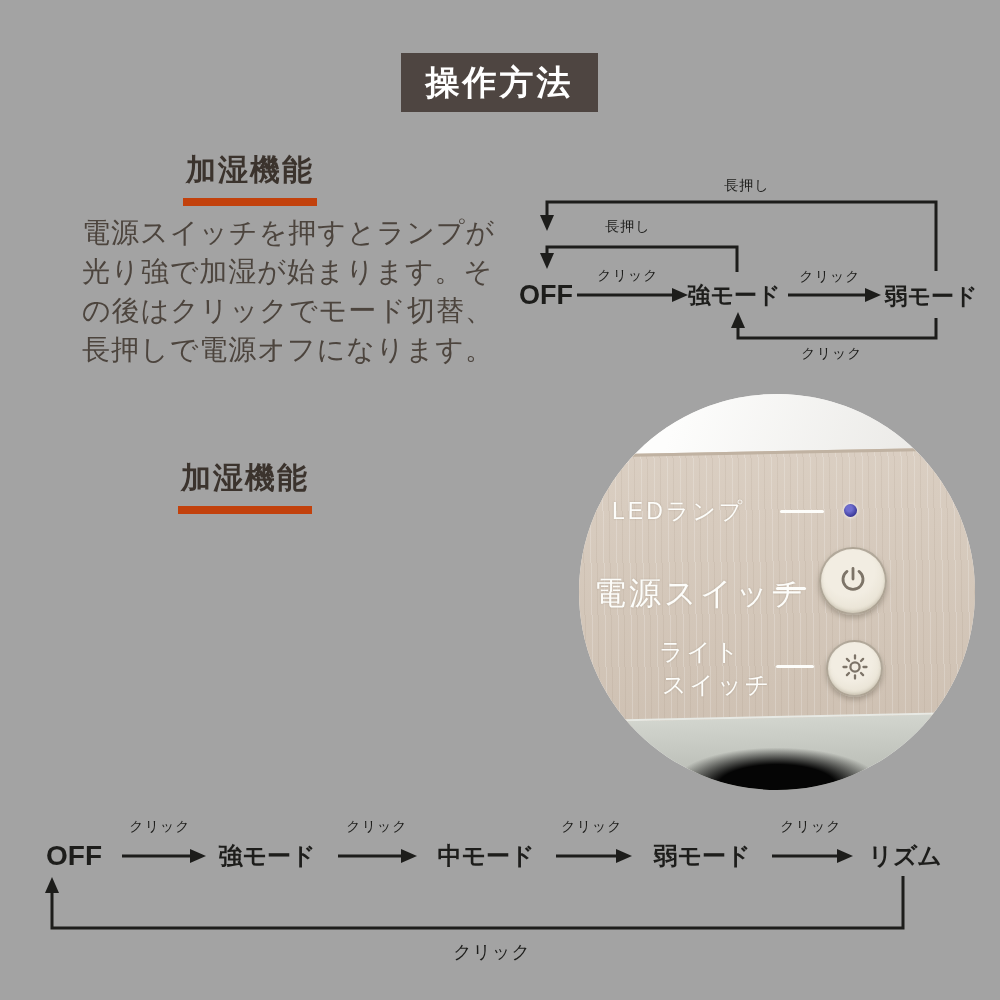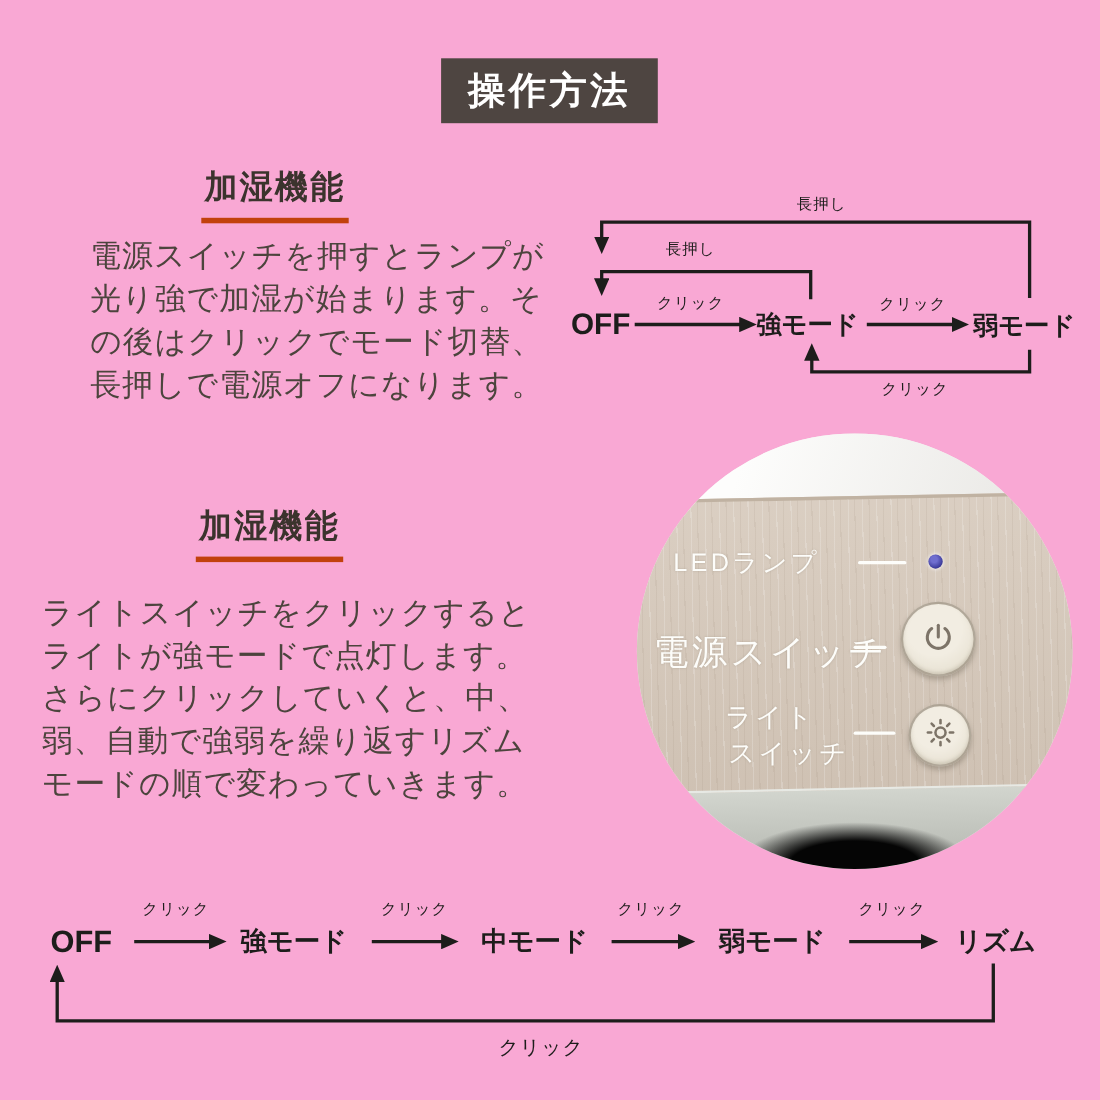--- a/index.html
+++ b/index.html
@@ -1,31 +1,31 @@
 <!DOCTYPE html>
 <html><head>
 <meta charset="utf-8">
 <style>
   html,body { margin:0; padding:0; background:#fff; }
   .page {
-    position:relative; width:1000px; height:1000px; background:#f9a8d4;
+    position:relative; width:1000px; height:1000px; background:#a3a3a3;
     font-family:"Liberation Sans","DejaVu Sans",sans-serif; color:#1d1d1b; overflow:hidden;
   }
 
   
   .title-box {
     position:absolute; left:401px; top:53px; width:197px; height:59px;
     background:#4e4541; display:flex; align-items:center; justify-content:center;
   }
   .title-box span { color:#ffffff; font-size:34px; font-weight:bold; letter-spacing:3px; }
 
   
   .heading {
     position:absolute; font-size:30px; font-weight:bold; color:#3b332d;
-    letter-spacing:2px; border-bottom:5px solid #c2410c; padding:0 3px 7px 3px; white-space:nowrap;
+    letter-spacing:2px; border-bottom:8px solid #c2410c; padding:0 3px 7px 3px; white-space:nowrap;
   }
   .heading.humidify { left:183px; top:150px; }
   .heading.light    { left:178px; top:458px; }
 
   
   .para {
     position:absolute; font-size:28px; line-height:39px; color:#4c443d;
     letter-spacing:1px; white-space:pre-line;
   }
   .para.humidify { left:38px; top:213px;margin-left:44px; }
@@ -128,25 +128,20 @@
     <span>操作方法</span>
   </div>
 
   <div class="heading humidify">加湿機能</div>
   <div class="para humidify">電源スイッチを押すとランプが
 光り強で加湿が始まります。そ
 の後はクリックでモード切替、
 長押しで電源オフになります。</div>
 
   <div class="heading light">加湿機能</div>
-  <div class="para light">ライトスイッチをクリックすると
-ライトが強モードで点灯します。
-さらにクリックしていくと、中、
-弱、自動で強弱を繰り返すリズム
-モードの順で変わっていきます。</div>
 
   <svg class="arrows" width="1000" height="1000" viewBox="0 0 1000 1000">
     <defs>
       <marker id="ah" markerUnits="userSpaceOnUse" markerWidth="16" markerHeight="14" refX="1" refY="7" orient="auto">
         <path d="M0 0 L16 7 L0 14 Z" fill="#1d1d1b"></path>
       </marker>
     </defs>
     <g stroke="#1d1d1b" stroke-width="3" fill="none">
 
       <path d="M577 295 L673 295" marker-end="url(#ah)"></path>

